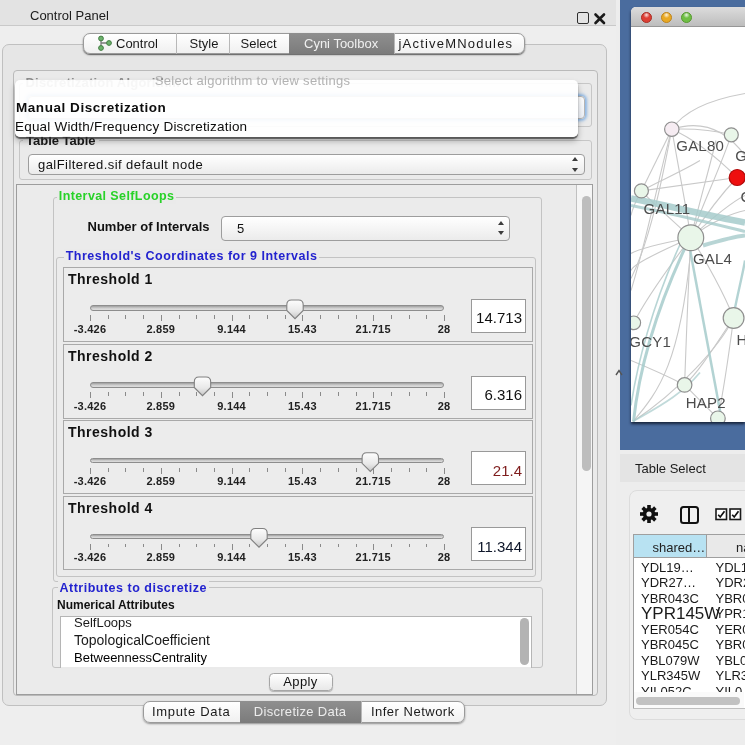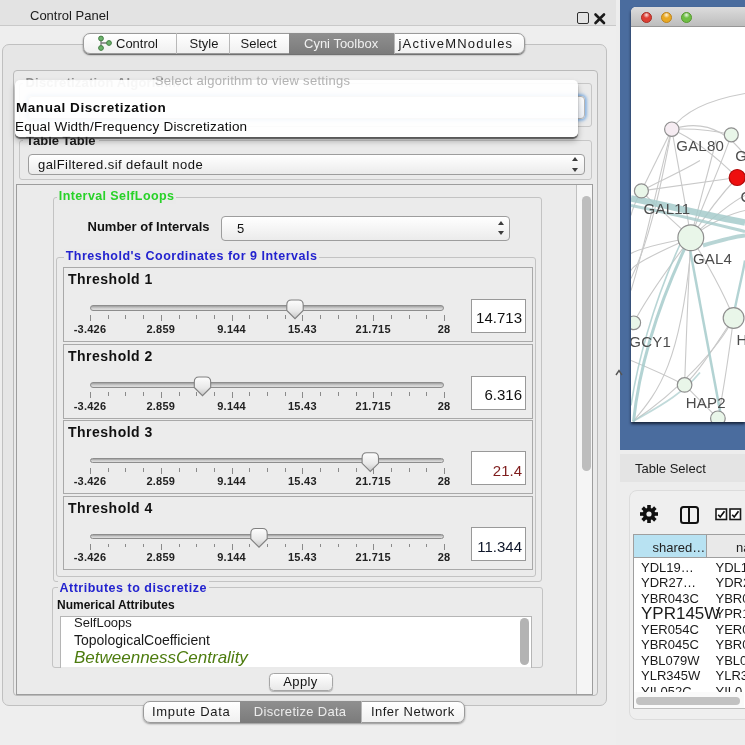--- a/index.html
+++ b/index.html
@@ -158,21 +158,21 @@
 <div style="position:absolute;left:0px;top:551.0px;font-size:11px;color:#222;font-weight:bold;line-height:13px;white-space:nowrap;letter-spacing:0.25px;left:343.2px;width:60px;text-align:center;">21.715</div>
 <div style="position:absolute;left:0px;top:551.0px;font-size:11px;color:#222;font-weight:bold;line-height:13px;white-space:nowrap;letter-spacing:0.25px;left:414.0px;width:60px;text-align:center;">28</div>
 <div style="position:absolute;left:470.5px;top:527.0px;width:55.5px;height:34px;background:#ffffff;border:1px solid #999;"></div>
 <div style="position:absolute;left:0px;top:537.5px;font-size:15px;color:#0f172a;font-weight:normal;line-height:17px;white-space:nowrap;left:470.5px;width:51.5px;text-align:right;">11.344</div>
 <div style="position:absolute;left:52px;top:587px;width:490.5px;height:81px;border:1px solid #c3c3c3;border-radius:3px;"></div>
 <div style="position:absolute;left:57.5px;top:581.2px;font-size:12.5px;color:#2323cf;font-weight:bold;line-height:14.5px;white-space:nowrap;letter-spacing:0.5px;background:#eaeaea;padding:0 2px;">Attributes to discretize</div>
 <div style="position:absolute;left:57px;top:598px;font-size:12px;color:#111;font-weight:bold;line-height:15px;white-space:nowrap;">Numerical Attributes</div>
 <div style="position:absolute;left:59.5px;top:616px;width:472.5px;height:51.5px;background:#ffffff;border:1px solid #b5b5b5;overflow:hidden;"></div>
 <div style="position:absolute;left:74px;top:615px;font-size:13px;color:#1a1a1a;font-weight:normal;line-height:15px;white-space:nowrap;">SelfLoops</div>
 <div style="position:absolute;left:74px;top:632.5px;font-size:14px;color:#1a1a1a;font-weight:normal;line-height:15px;white-space:nowrap;">TopologicalCoefficient</div>
-<div style="position:absolute;left:74px;top:650px;font-size:17px;color:#4d7c0f;font-weight:normal;line-height:15px;white-space:nowrap;font-style:italic;">BetweennessCentrality</div>
+<div style="position:absolute;left:74px;top:650px;font-size:13px;color:#000000;font-weight:normal;line-height:15px;white-space:nowrap;">BetweennessCentrality</div>
 <div style="position:absolute;left:60.5px;top:667px;width:470px;height:1.5px;background:#eaeaea;"></div>
 <div style="position:absolute;left:519.5px;top:618px;width:9px;height:47px;background:#b3b3b3;border-radius:5px;"></div>
 <div style="position:absolute;left:268.5px;top:672.5px;width:64.5px;height:18px;background:linear-gradient(#ffffff,#e8e8e8);border:1px solid #a6a6a6;border-radius:4.5px;box-shadow:0 1px 1px rgba(120,120,120,.5);"></div>
 <div style="position:absolute;left:0px;top:674px;font-size:13px;color:#111;font-weight:normal;line-height:15px;white-space:nowrap;letter-spacing:0.4px;left:268.5px;width:64px;text-align:center;">Apply</div>
 <div style="position:absolute;left:575.5px;top:185px;width:1px;height:508.5px;background:#c0c0c0;"></div>
 <div style="position:absolute;left:576.5px;top:185px;width:15.5px;height:508.5px;background:#f5f5f5;"></div>
 <div style="position:absolute;left:582px;top:196px;width:8.5px;height:275px;background:#bdbdbd;border-radius:5px;"></div>
 <div style="position:absolute;left:83px;top:32.5px;width:442px;height:21.5px;background:linear-gradient(#ffffff,#f0f0f0);border:1px solid #9a9a9a;border-radius:7px;box-shadow:0 1px 1.5px rgba(70,70,70,.9);overflow:hidden;"></div>
 <div style="position:absolute;left:176px;top:32.5px;width:1px;height:21.5px;background:#b8b8b8;"></div>
 <div style="position:absolute;left:229px;top:32.5px;width:1px;height:21.5px;background:#b8b8b8;"></div>

